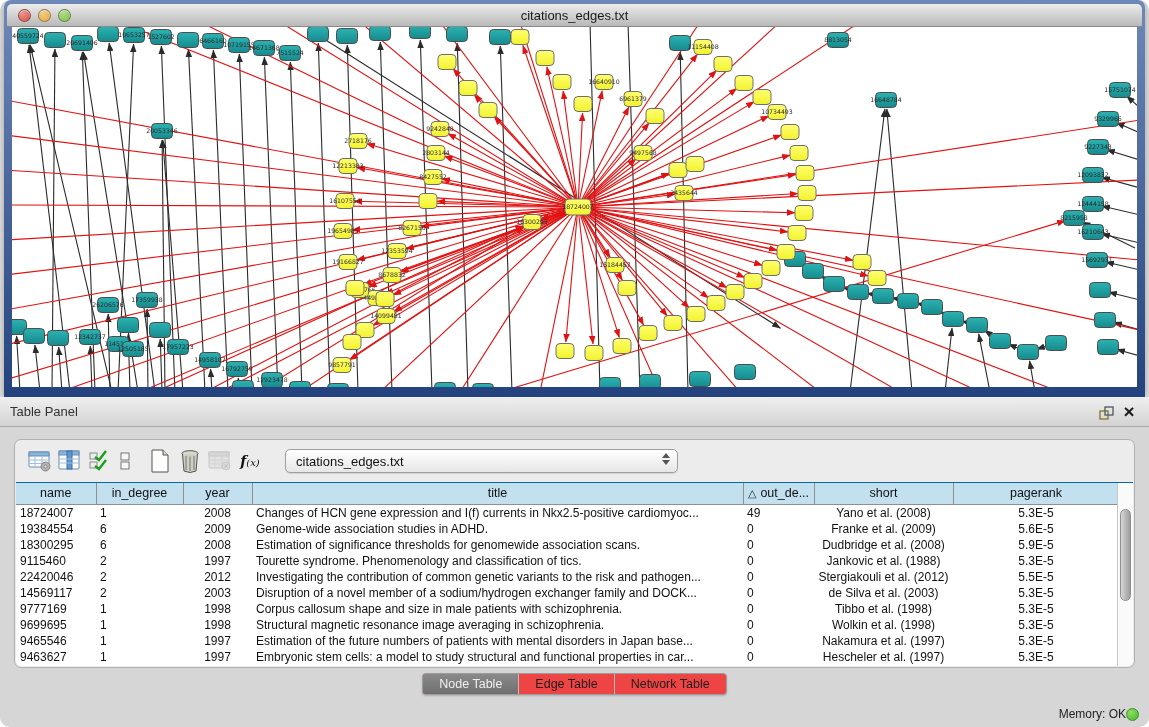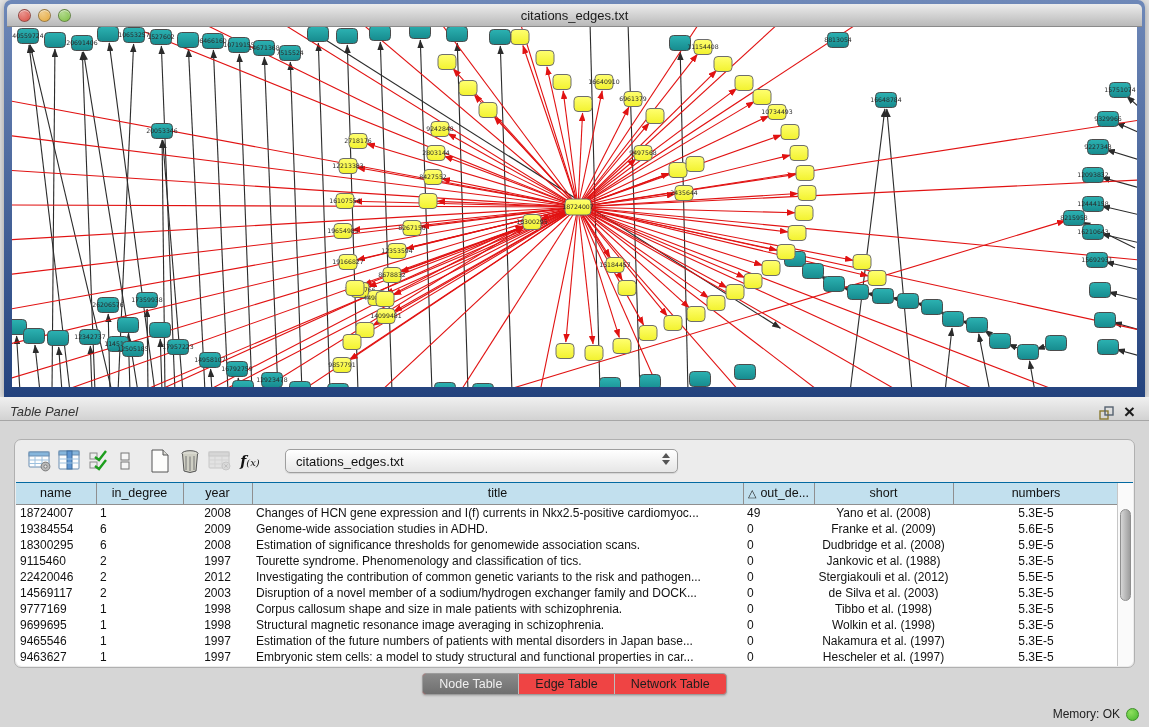--- a/index.html
+++ b/index.html
@@ -1,36 +1,36 @@
 <!DOCTYPE html>
 <html><head>
 <meta charset="utf-8">
 <style>
   * { margin:0; padding:0; box-sizing:border-box; }
   body { font-family:"Liberation Sans", sans-serif; }
-  .stage { position:relative; width:1149px; height:727px; background:#e5e5e5; overflow:hidden; }
+  .stage { position:relative; width:1149px; height:727px; background:#e5e5e5; overflow:hidden;border-radius:10px; }
 
   
   .net-window { position:absolute; left:4px; top:0; width:1141px; height:397px;
     background:linear-gradient(#6e88b8,#24437e); border-radius:7px 7px 0 0;
     box-shadow:0 2px 10px rgba(0,0,0,.35); }
   .titlebar { position:absolute; left:3px; top:4px; right:3px; height:23px;
     background:linear-gradient(#ececec,#b9b9b9); border-radius:5px 5px 0 0;
     border-bottom:1px solid #8a8a8a; }
   .lights { position:absolute; left:11px; top:5px; display:flex; gap:7px; }
   .light { width:13px; height:13px; border-radius:50%; border:1px solid rgba(0,0,0,.35);
     box-shadow:inset 0 1px 1px rgba(255,255,255,.6); }
   .win-title { display:block; text-align:center; line-height:23px; font-size:13px; color:#1a1a1a; }
   .canvas { position:absolute; left:8px; top:27px; width:1125px; height:360px; background:#fff; overflow:hidden; }
   .canvas svg { display:block; }
 
   
   .table-panel { position:absolute; left:0; top:397px; width:1149px; height:330px; background:#d6d6d6; }
-  .panel-header { position:absolute; left:0; top:0; right:0; height:24px;
-    background:linear-gradient(#f0f0f0,#d2d2d2); border-bottom:1px solid #a6a6a6;font-style:italic; }
+  .panel-header { position:absolute; left:0; top:0; right:0; height:30px;
+    background:linear-gradient(#f0f0f0,#d2d2d2); border-bottom:1px solid #a6a6a6; }
   .panel-title { position:absolute; left:10px; line-height:30px; font-size:13px; color:#333; }
   .hdr-btn { position:absolute; top:7px; width:18px; height:18px; cursor:pointer; }
   .float-btn { right:34px; }
   .close-btn { right:11px; font-size:19px; font-weight:bold; color:#1c1c1c; line-height:16px; text-align:center; }
   .panel-body { position:absolute; left:0; top:31px; right:0; bottom:0; }
 
   .content-box { position:absolute; left:14px; top:11px; width:1121px; height:229px;
     background:#ececec; border:1px solid #b0b0b0; border-radius:7px; }
   .toolbar { position:absolute; left:0; top:0; right:0; height:42px; display:flex; align-items:center; padding-left:10px; }
   .tbtn { width:30px; height:30px; display:flex; align-items:center; justify-content:center; cursor:pointer; }
@@ -60,21 +60,21 @@
     border-radius:7px; background:linear-gradient(90deg,#d6d6d6,#9d9d9d); }
 
   .tabbar { position:absolute; left:0; right:0; top:245px; height:24px; text-align:center; }
   .seg { display:inline-flex; border:1px solid #9c9c9c; border-radius:4px; overflow:hidden;
     background:#ef4444; box-shadow:0 1px 2px rgba(0,0,0,.18); }
   .seg button { font-family:"Liberation Sans",sans-serif; font-size:12.5px; padding:0 16px; height:20px;
     border:none; background:transparent; color:#1d1d1d; border-left:1px solid #bdbdbd; cursor:pointer; }
   .seg button:first-child { border-left:none; }
   .seg button.sel { background:linear-gradient(#8a8a8a,#6f6f6f); color:#f0f0f0; }
 
-  .statusbar { position:absolute; right:10px; bottom:6px; display:flex; align-items:center; gap:6px; }
+  .statusbar { position:absolute; right:10px; bottom:6px; display:flex; align-items:center; }
   .statusbar span { font-size:12px; color:#222; }
   .memdot { width:13px; height:13px; border-radius:50%; border:1px solid #3d8f28;
     background:radial-gradient(circle at 35% 30%, #8fe05e, #46b52e); }
 </style>
 </head>
 <body>
 
 <div class="stage">
 
   <div class="net-window">
@@ -544,21 +544,21 @@
                 <col style="width:166px">
             </colgroup>
             <thead>
                 <tr id="head-row">
                   <th>name</th>
                   <th>in_degree</th>
                   <th>year</th>
                   <th>title</th>
                   <th><span class="sort-tri">△</span>out_de...</th>
                   <th>short</th>
-                  <th>numbers</th>
+                  <th>pagerank</th>
                 </tr>
               </thead>
             <tbody id="body-rows">
                 <tr>
                   <td class="a-l">18724007</td>
                   <td class="a-l2">1</td>
                   <td class="a-c">2008</td>
                   <td class="a-l">Changes of HCN gene expression and I(f) currents in Nkx2.5-positive cardiomyoc...</td>
                   <td class="a-l3">49</td>
                   <td class="a-c">Yano et al. (2008)</td>

